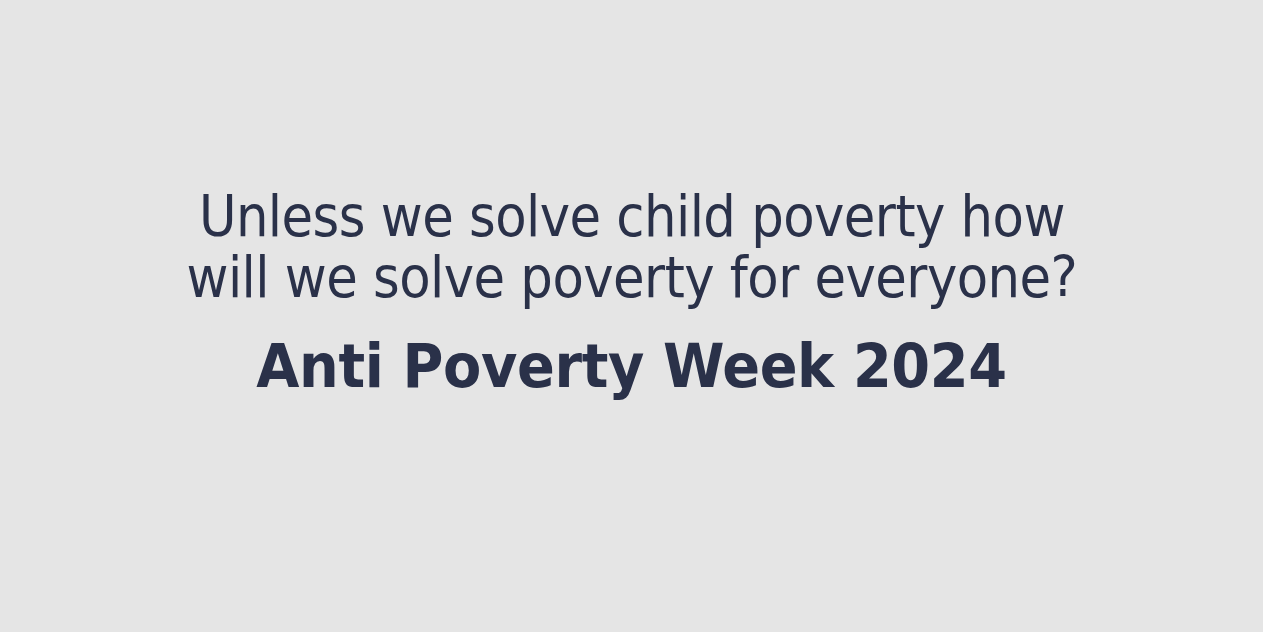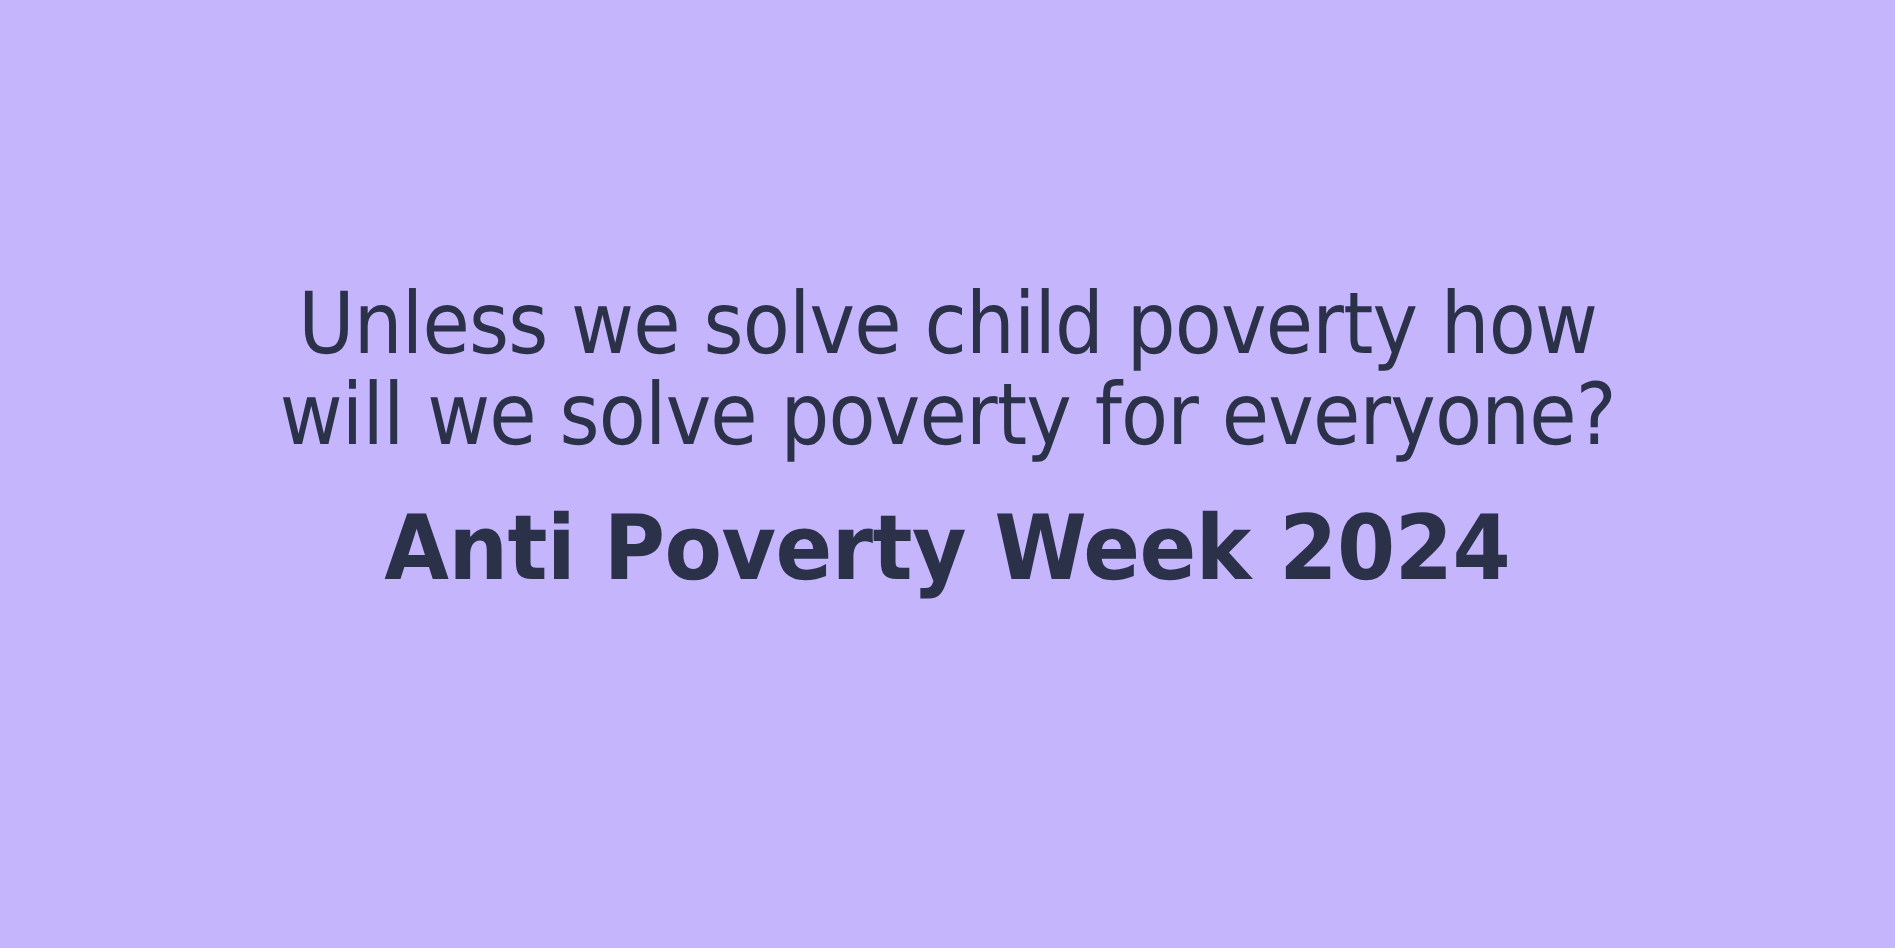--- a/index.html
+++ b/index.html
@@ -13,21 +13,21 @@
     height: 632px;
     overflow: hidden;
     font-family: "Liberation Sans", "DejaVu Sans", sans-serif;
   }
 
   #banner {
     position: relative;
     width: 1263px;
     height: 632px;
     box-sizing: border-box;
-    background: #c4b5fd;
+    background: #e5e5e5;
     display: flex;
     flex-direction: column;
     align-items: center;
     justify-content: flex-start;
   }
 
   #message-block {
     width: 100%;
     margin-top: 186px;
     display: flex;

